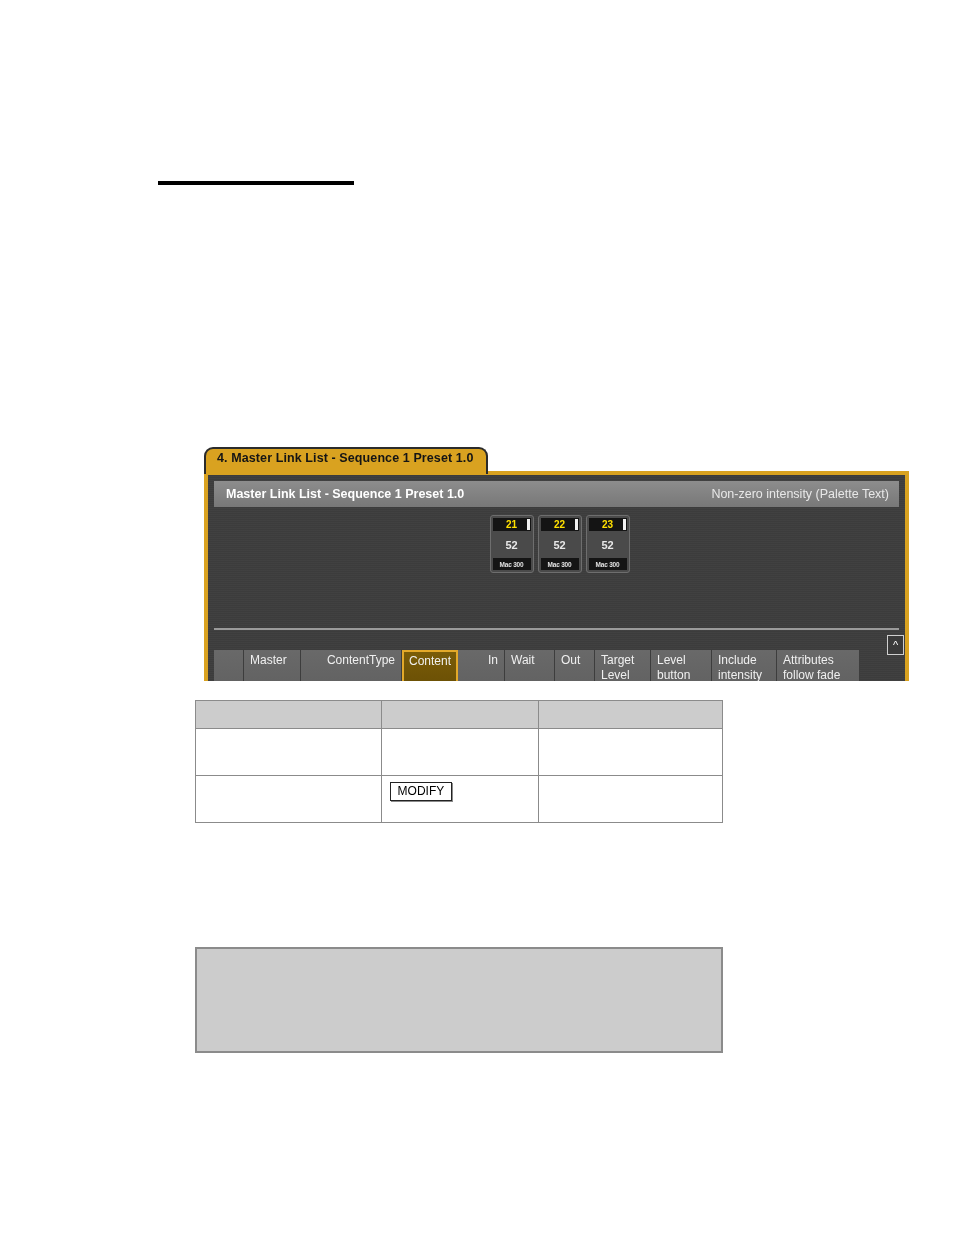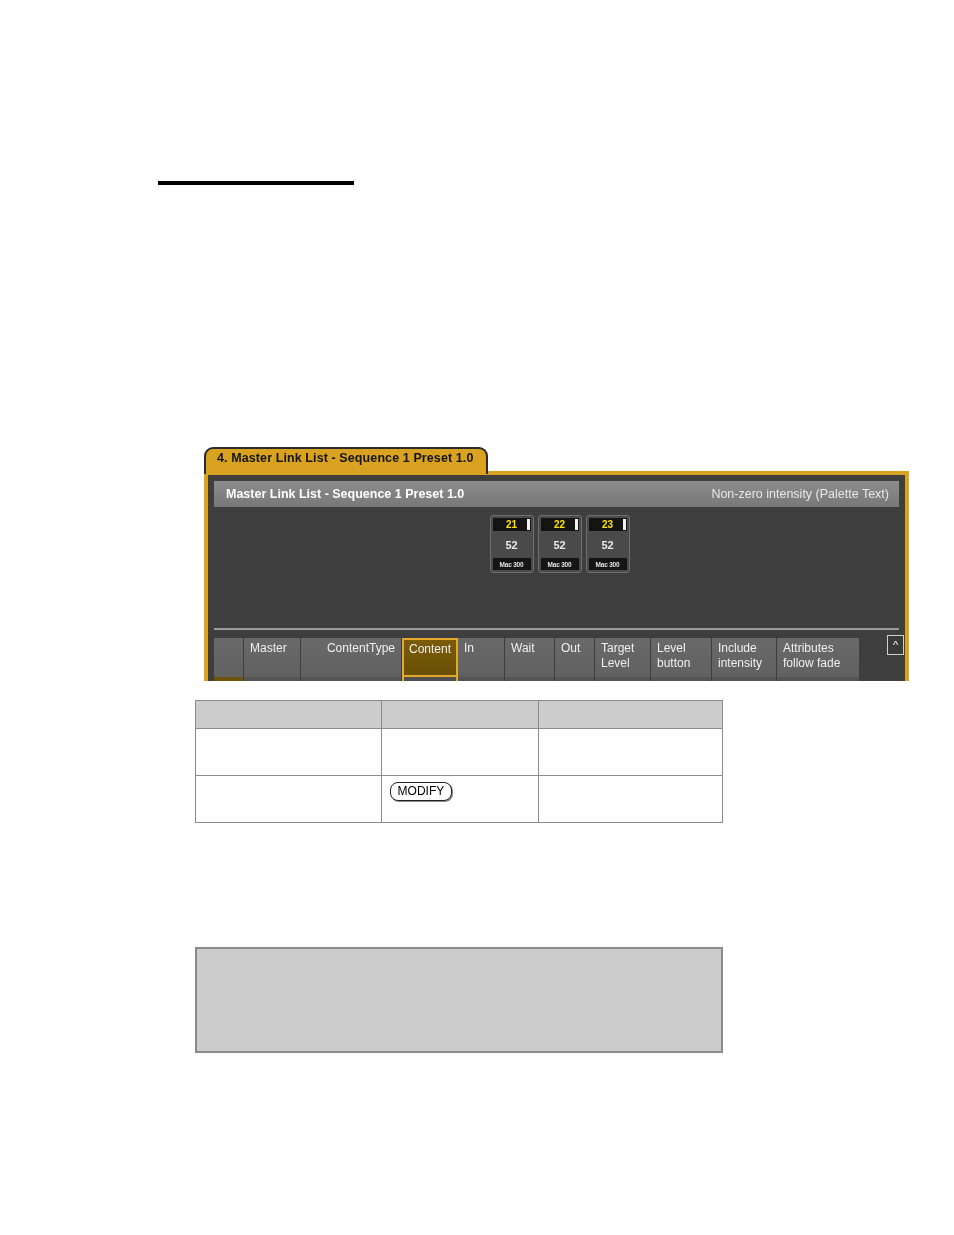--- a/index.html
+++ b/index.html
@@ -162,21 +162,21 @@
     right: 6px;
     top: 153px;
     height: 2px;
     background: #9a9a9a;
   }
 
   
   .grid {
     position: absolute;
     left: 6px;
-    top: 163px;
+    top: 175px;
     right: 6px;
   }
   .grid-row { display: flex; }
 
   .grid-head .cell {
     background: linear-gradient(180deg, #696969 0%, #616161 100%);
     color: #f0f0f0;
     border-right: 1px solid #3d3d3d;
     font-size: 12px;
     padding: 3px 6px 4px 6px;
@@ -211,21 +211,21 @@
   .grid-body .cell.rowmark {
     background: #6e5408;
     border-right: 1px solid #3d3d3d;
   }
   .cell.c-center { text-align: center; }
 
   .col-mark   { width: 30px; }
   .col-master { width: 57px; }
   .col-ctype  { width: 101px; text-align: right; }
   .col-content{ width: 56px; }
-  .col-in     { width: 47px; }
+  .col-in     { width: 47px; text-align: right; }
   .col-wait   { width: 50px; }
   .col-out    { width: 40px; }
   .col-target { width: 56px; }
   .col-mbtn   { width: 61px; }
   .col-incl   { width: 65px; }
   .col-attr   { width: 83px; }
 
   .check { color: #ffffff; font-size: 12px; }
 
   .scroll-up {
@@ -266,21 +266,21 @@
   .proc-table .col-b { width: 158px; }
   .proc-table .col-c { width: 184px; }
   .r1 td { height: 47px; }
   .r2 td { height: 47px; }
   .r3 td { height: 60px; }
 
   
   .keycap {
     display: inline-block;
     border: 1px solid #222222;
-    border-radius: 8px;
+    border-radius: 0;
     background: #ffffff;
     padding: 1px 7px 2px 7px;
     font-size: 12px;
     font-family: "Liberation Sans", sans-serif;
     color: #000000;
     line-height: 14px;
     box-shadow: 1px 1px 0 #8a8a8a;
     margin-right: 10px;
     text-align: right;
   }

